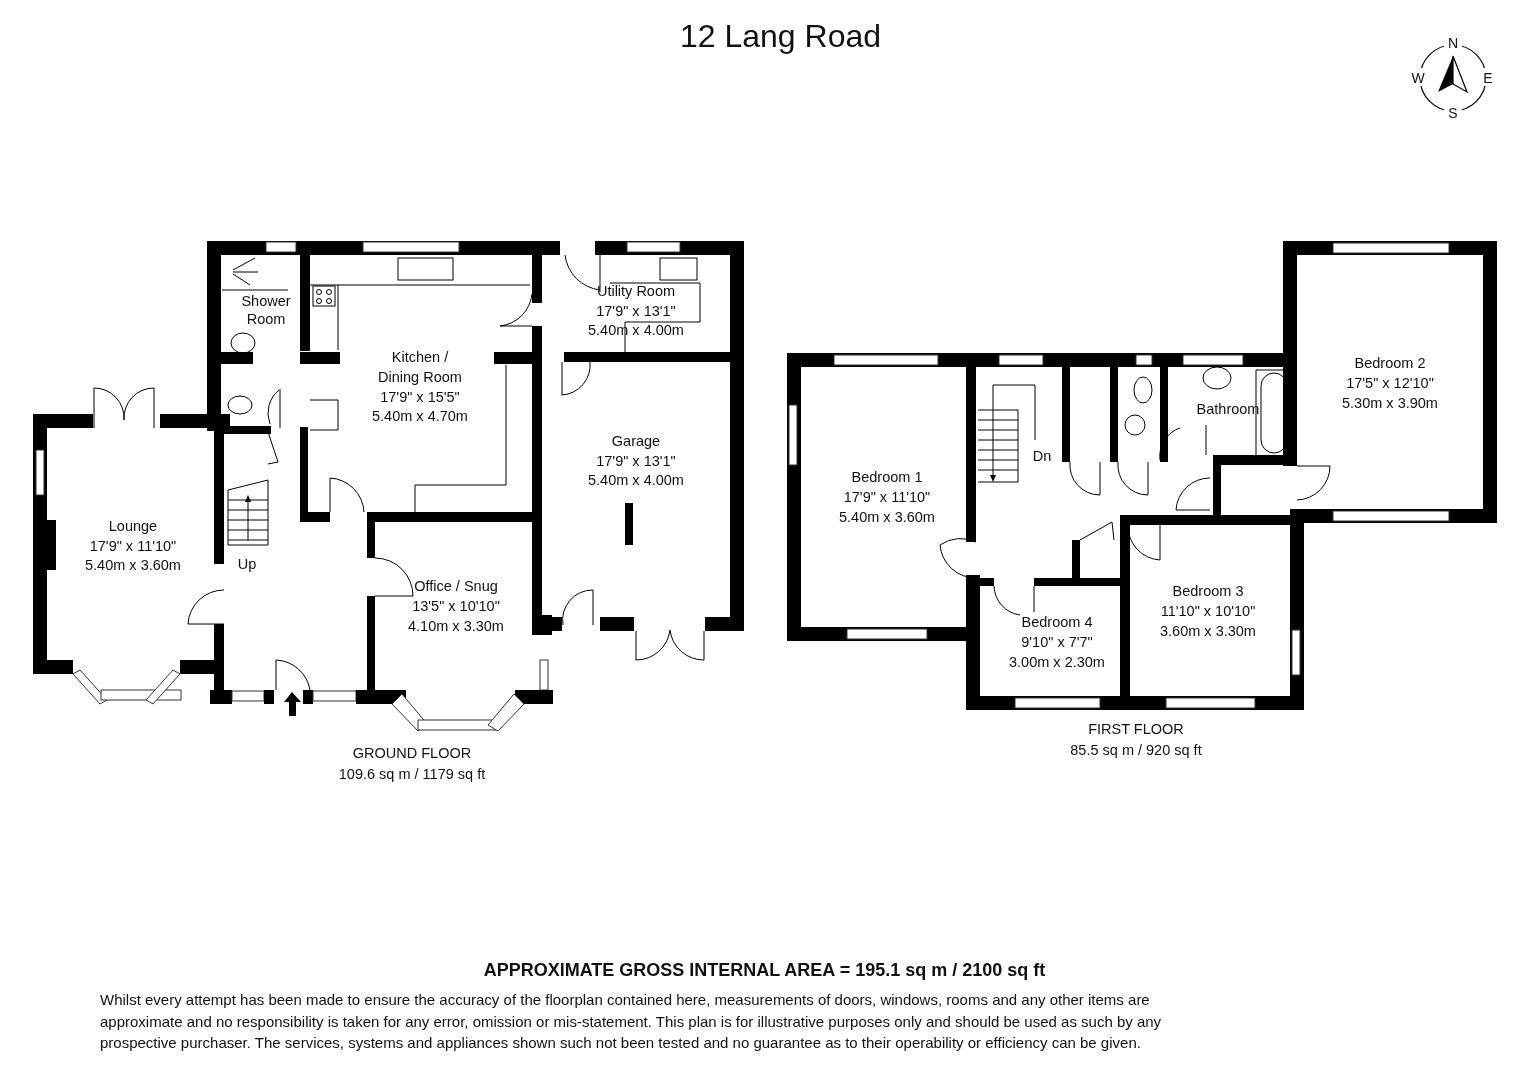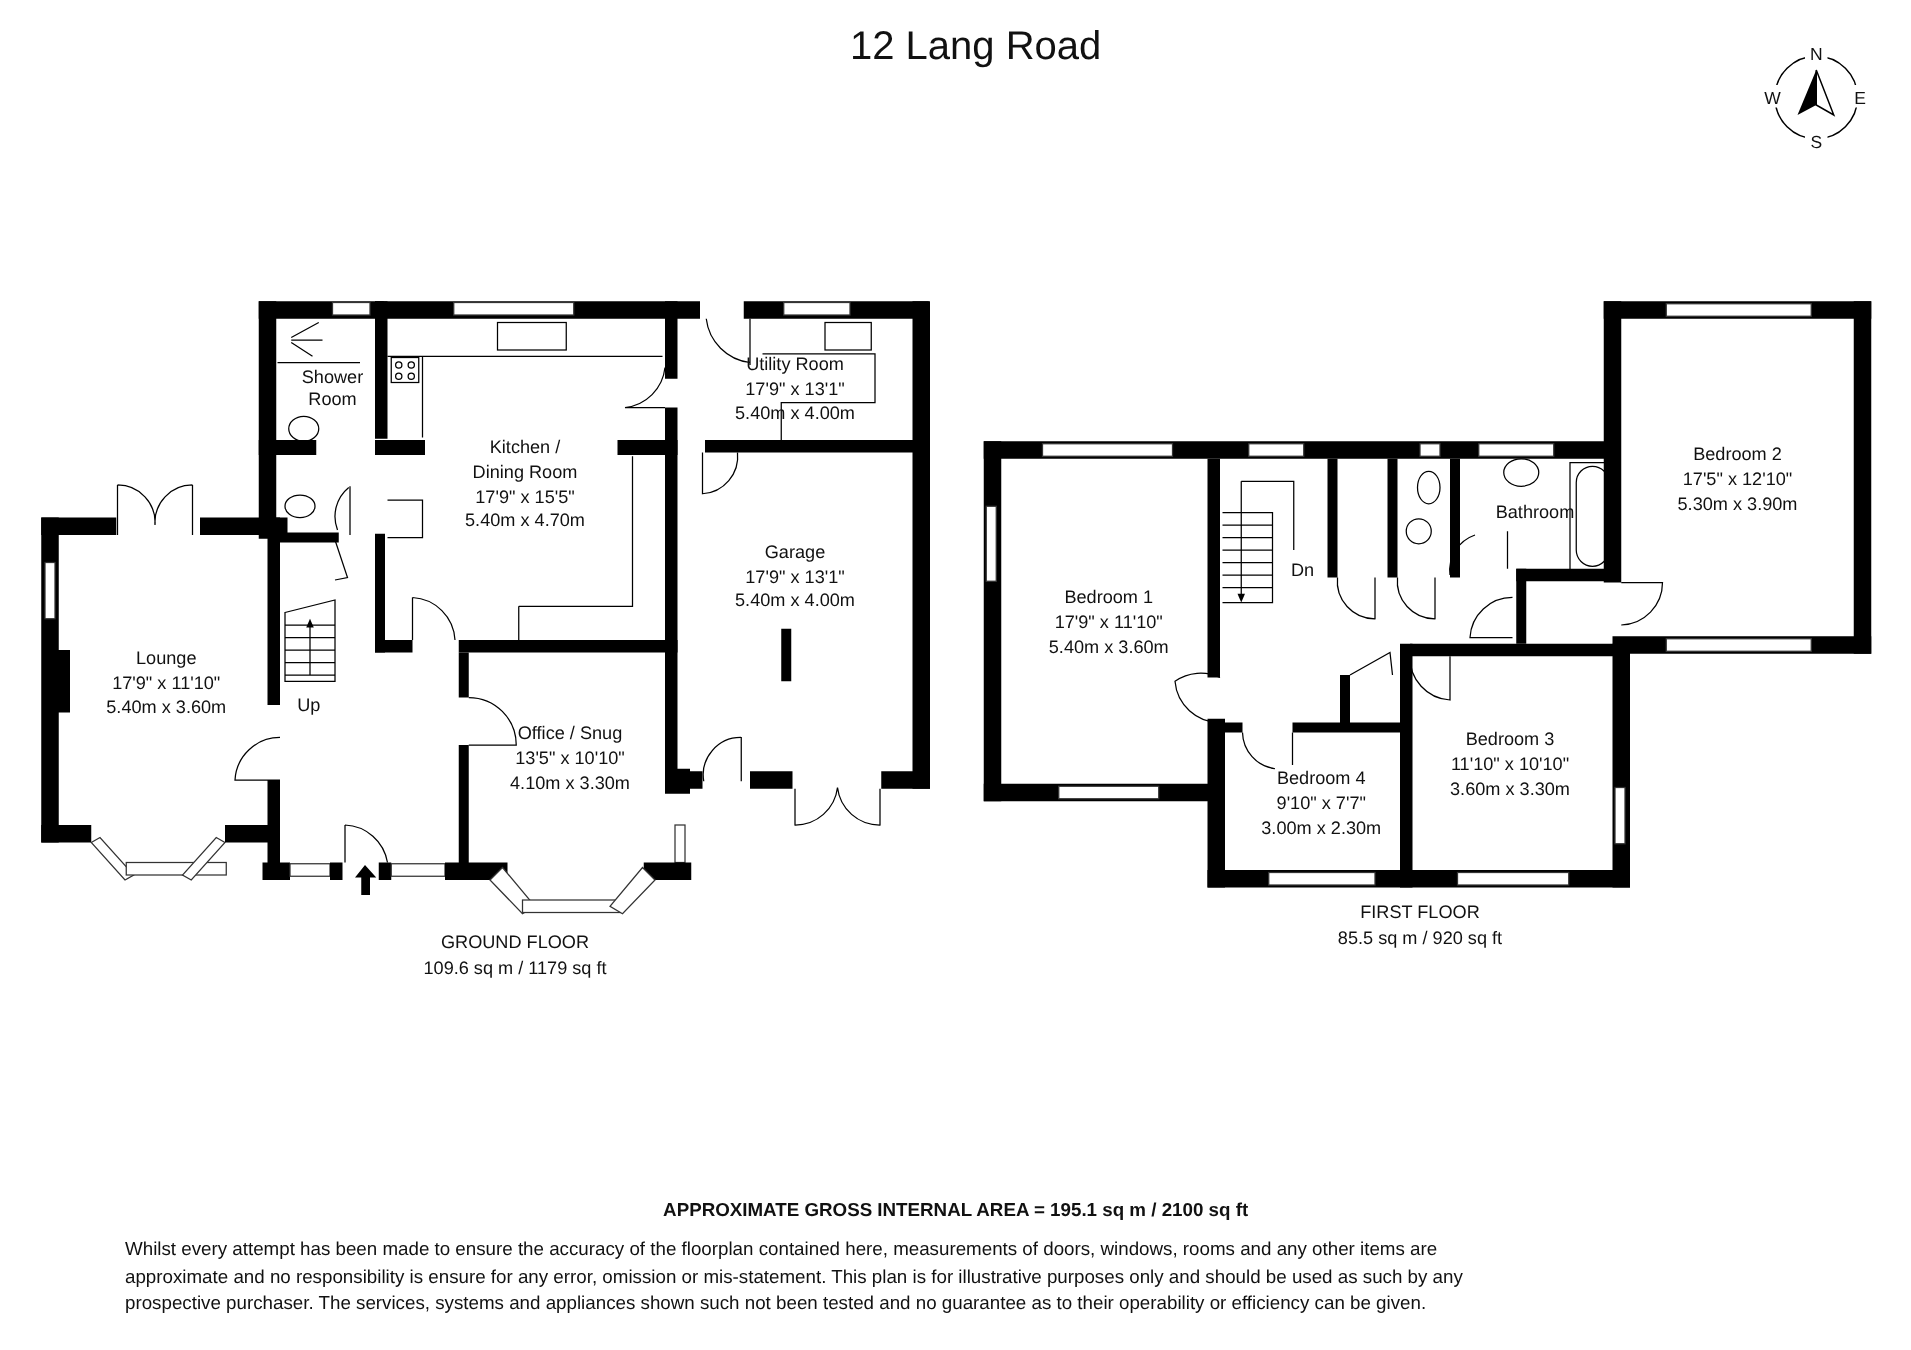--- a/index.html
+++ b/index.html
@@ -1,19 +1,19 @@
 <!DOCTYPE html>
 <html><head>
 <meta charset="utf-8">
 <style>
   html, body { margin:0; padding:0; background:#ffffff; }
   body { width:1529px; height:1080px; position:relative; overflow:hidden; font-family:"Liberation Sans", sans-serif; color:#111; }
   #plan { position:absolute; left:0; top:0; }
   .title { position:absolute; left:16px; width:1529px; top:18px; text-align:center; font-size:32px; }
-  .area { position:absolute; left:0; width:1529px; top:960px; text-align:center; font-size:15px; font-weight:bold; }
+  .area { position:absolute; left:0; width:1529px; top:960px; text-align:center; font-size:18px; font-weight:bold; }
   .disclaimer { position:absolute; left:100px; width:1329px; top:989px; text-align:left; font-size:15px; line-height:21.5px; }
   svg text { font-family:"Liberation Sans", sans-serif; fill:#111; }
   .wall { fill:#000; }
   .thin { fill:none; stroke:#000; stroke-width:1; }
   .win { fill:#fff; stroke:#333; stroke-width:1; }
 </style>
 </head>
 <body>
 
 <div class="title">12 Lang Road</div>
@@ -243,15 +243,15 @@
     <text x="1042" y="461">Dn</text>
 
     <text x="1136" y="734">FIRST FLOOR</text>
     <text x="1136" y="755">85.5 sq m / 920 sq ft</text>
   </g>
 </svg>
 
 <div class="area">APPROXIMATE GROSS INTERNAL AREA = 195.1 sq m / 2100 sq ft</div>
 <div class="disclaimer">
   <div>Whilst every attempt has been made to ensure the accuracy of the floorplan contained here, measurements of doors, windows, rooms and any other items are</div>
-  <div>approximate and no responsibility is ensure for any error, omission or mis-statement. This plan is for illustrative purposes only and should be used as such by any</div>
+  <div>approximate and no responsibility is taken for any error, omission or mis-statement. This plan is for illustrative purposes only and should be used as such by any</div>
   <div>prospective purchaser. The services, systems and appliances shown such not been tested and no guarantee as to their operability or efficiency can be given.</div>
 </div>
 
 </body></html>

